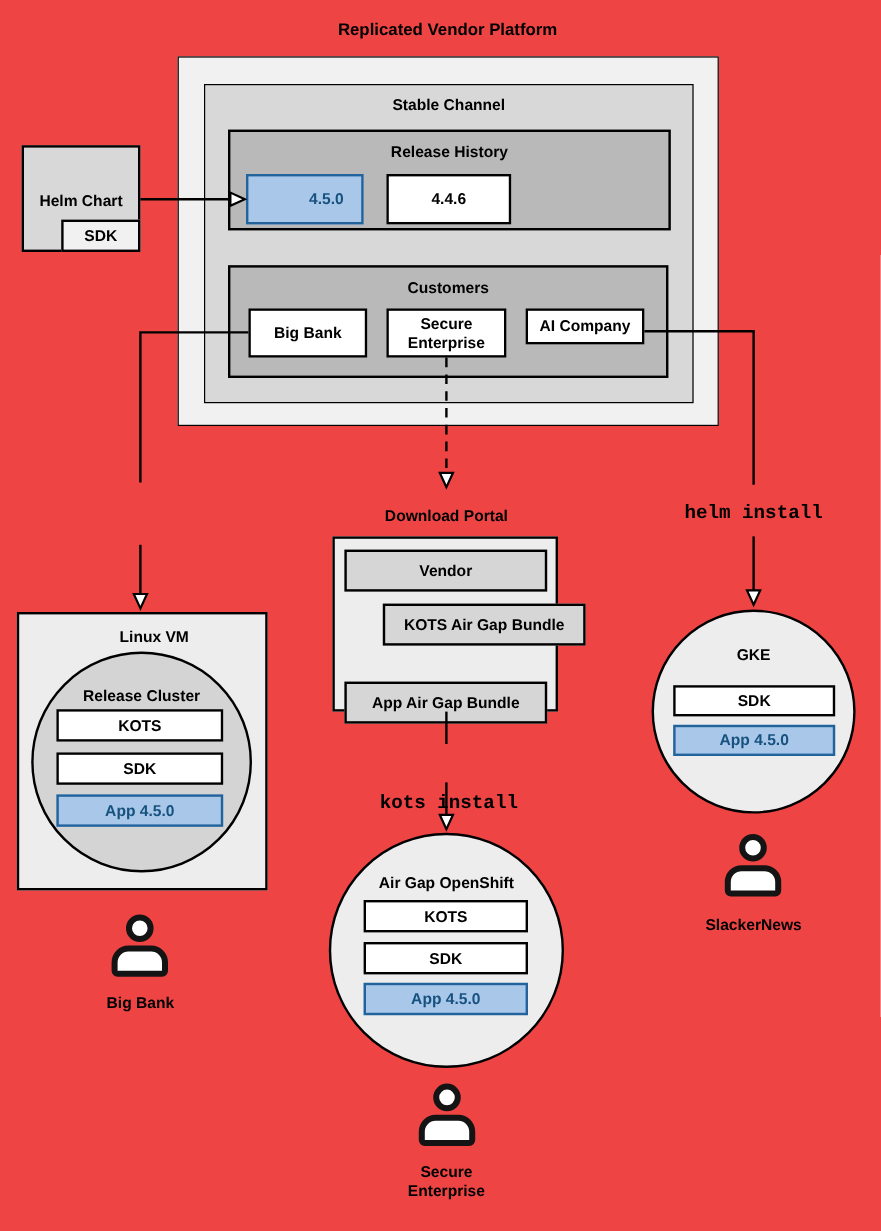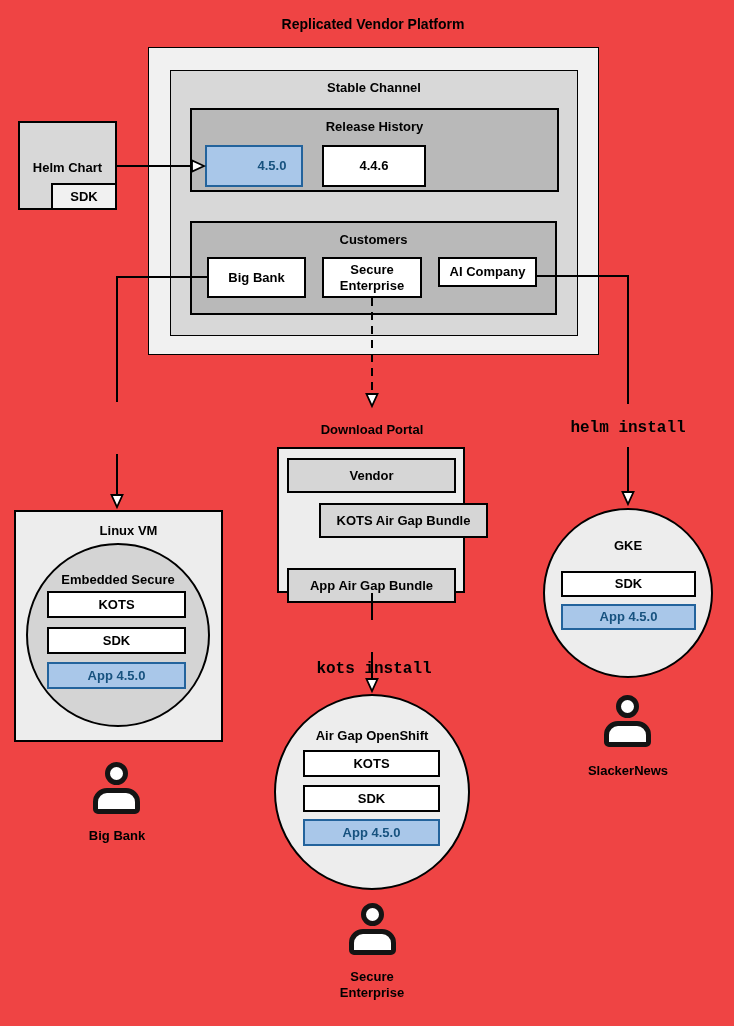--- a/index.html
+++ b/index.html
@@ -55,21 +55,21 @@
   <div class="container" style="left:18px;top:121px;width:99px;height:89px;background:#d8d8d8;border-width:2px;">
     <div class="hdr" style="top:37px;">Helm Chart</div>
   </div>
   <div class="cell" style="left:51px;top:183px;width:66px;height:27px;background:#f1f1f1;">SDK</div>
 
 
   <div class="container" style="left:14px;top:510px;width:209px;height:232px;background:#ededed;border-width:2px;">
     <div class="hdr" style="top:11px;margin-left:20px;">Linux VM</div>
   </div>
   <div class="circle" style="left:26px;top:543px;width:184px;height:184px;background:#d4d4d4;">
-    <div class="hdr lbl" style="position:absolute;left:0;right:0;top:27px;">Embedded Secure</div>
+    <div class="hdr lbl" style="position:absolute;left:0;right:0;top:27px;">Release Cluster</div>
   </div>
   <div class="cell" style="left:47px;top:591px;width:139px;height:27px;">KOTS</div>
   <div class="cell" style="left:47px;top:627px;width:139px;height:27px;">SDK</div>
   <div class="cell blue" style="left:47px;top:662px;width:139px;height:27px;">App 4.5.0</div>
 
   <div class="person" style="left:93px;top:762px;">
     <div class="head"></div>
     <div class="torso"></div>
   </div>
   <div class="abs lbl" style="left:57px;top:828px;width:120px;">Big Bank</div>

